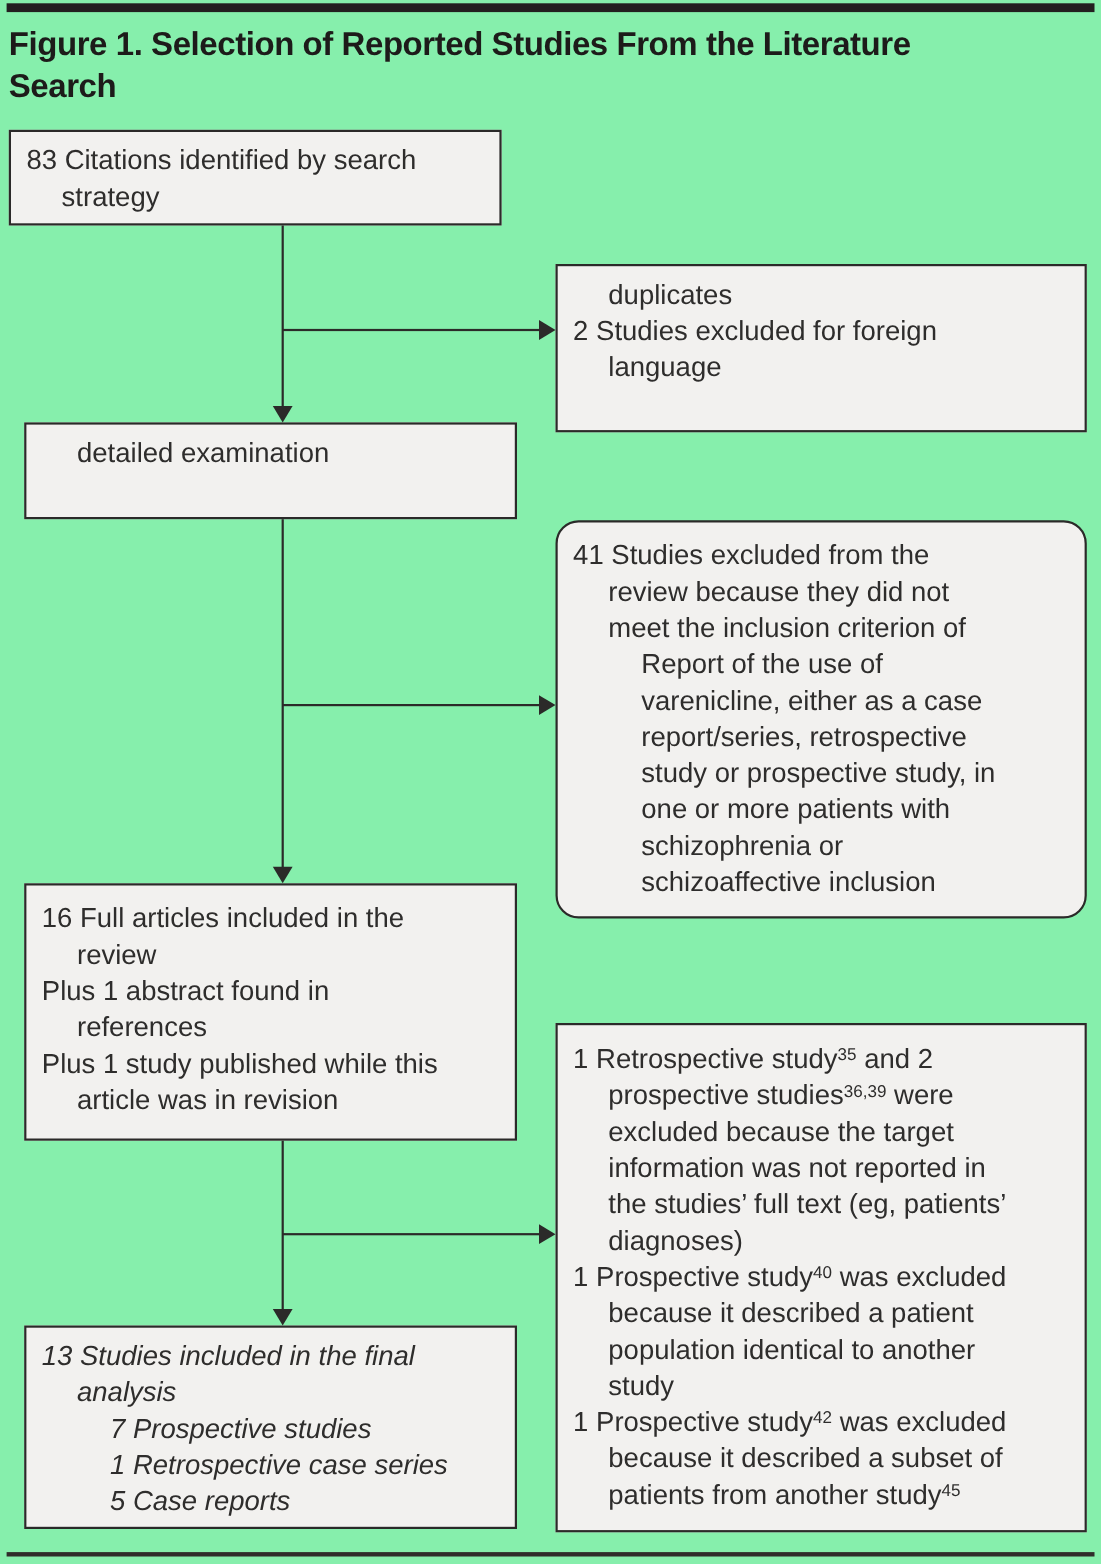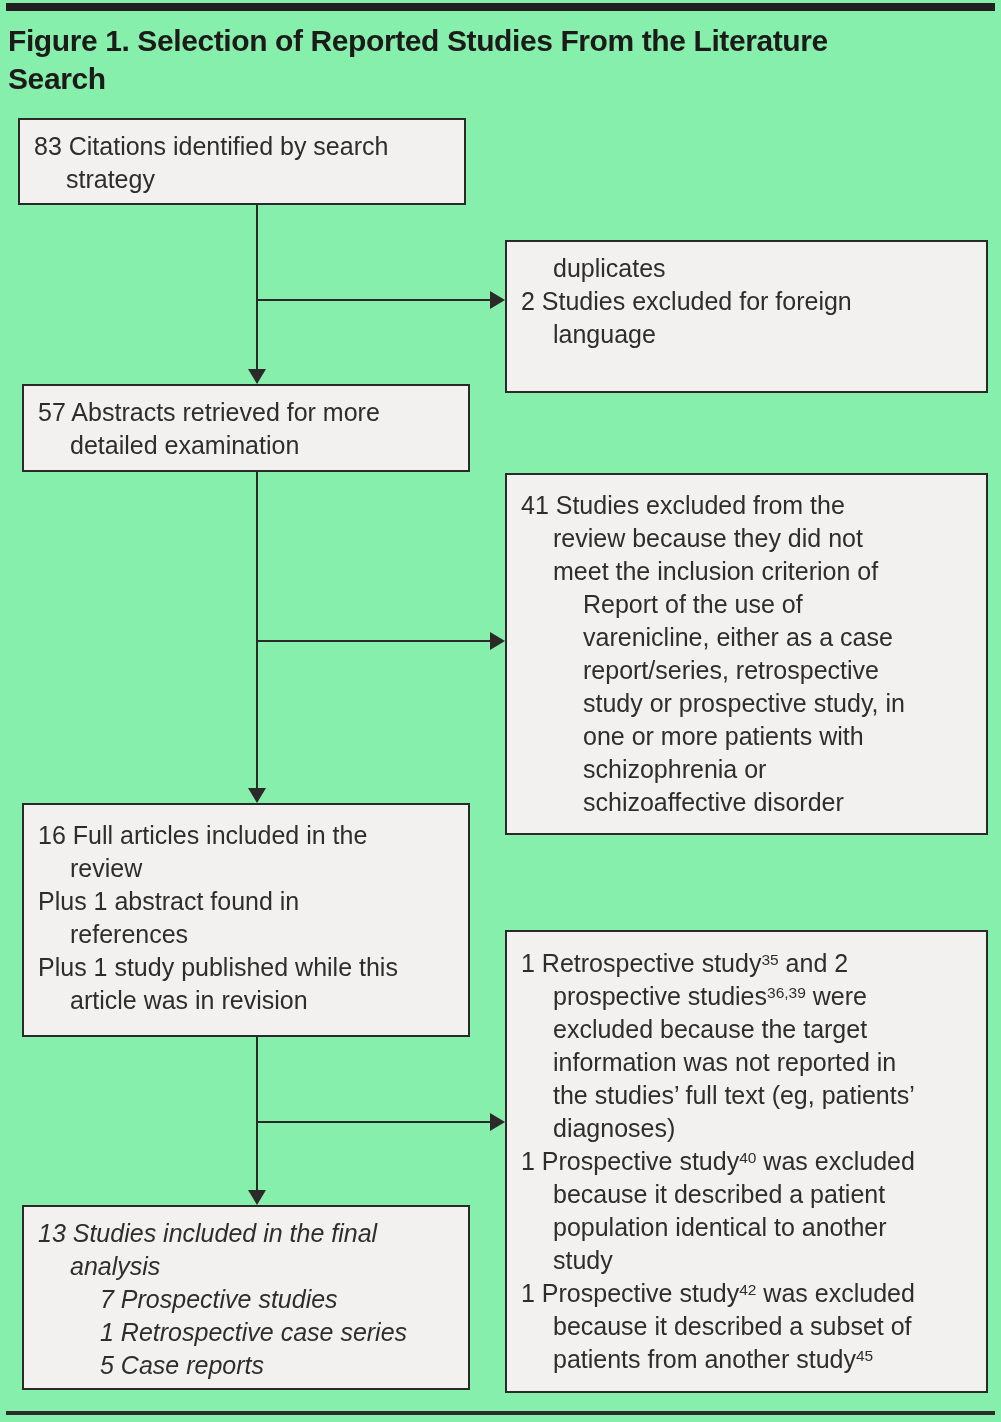--- a/index.html
+++ b/index.html
@@ -41,27 +41,26 @@
 
 <div id="canvas">
 
   <div class="rule" style="left:6px; top:3px; width:989px; height:8px;"></div>
 
   <div>
     <div class="fig-title" style="top:22px;">Figure 1. Selection of Reported Studies From the Literature</div>
     <div class="fig-title" style="top:60px;">Search</div>
   </div>
 
-  <div class="flowbox" style="left:18px; top:118px; width:448px; height:87px;">
+  <div class="flowbox" style="left:8px; top:118px; width:448px; height:87px;">
       <div class="ln i0">83 Citations identified by search</div>
       <div class="ln i1">strategy</div>
     </div>
 
   <div class="flowbox" style="left:22px; top:384px; width:448px; height:88px;">
-      <div class="ln i0">57 Abstracts retrieved for more</div>
       <div class="ln i1">detailed examination</div>
     </div>
 
   <div class="flowbox" style="left:22px; top:803px; width:448px; height:234px; padding-top:14px;">
       <div class="ln i0">16 Full articles included in the</div>
       <div class="ln i1">review</div>
       <div class="ln i0">Plus 1 abstract found in</div>
       <div class="ln i1">references</div>
       <div class="ln i0">Plus 1 study published while this</div>
       <div class="ln i1">article was in revision</div>
@@ -74,31 +73,31 @@
       <div class="ln i2">1 Retrospective case series</div>
       <div class="ln i2">5 Case reports</div>
     </div>
 
   <div class="flowbox" style="left:505px; top:240px; width:483px; height:153px;">
       <div class="ln i1">duplicates</div>
       <div class="ln i0">2 Studies excluded for foreign</div>
       <div class="ln i1">language</div>
     </div>
 
-  <div class="flowbox" style="left:505px; top:473px; width:483px; height:362px; padding-top:14px;">
+  <div class="flowbox" style="left:505px; top:473px; width:483px; height:362px; padding-top:14px;border-radius:21px;">
       <div class="ln i0">41 Studies excluded from the</div>
       <div class="ln i1">review because they did not</div>
       <div class="ln i1">meet the inclusion criterion of</div>
       <div class="ln i2">Report of the use of</div>
       <div class="ln i2">varenicline, either as a case</div>
       <div class="ln i2">report/series, retrospective</div>
       <div class="ln i2">study or prospective study, in</div>
       <div class="ln i2">one or more patients with</div>
       <div class="ln i2">schizophrenia or</div>
-      <div class="ln i2">schizoaffective disorder</div>
+      <div class="ln i2">schizoaffective inclusion</div>
     </div>
 
   <div class="flowbox" style="left:505px; top:930px; width:483px; height:463px; padding-top:15px;">
       <div class="ln i0">1 Retrospective study<sup>35</sup> and 2</div>
       <div class="ln i1">prospective studies<sup>36,39</sup> were</div>
       <div class="ln i1">excluded because the target</div>
       <div class="ln i1">information was not reported in</div>
       <div class="ln i1">the studies’ full text (eg, patients’</div>
       <div class="ln i1">diagnoses)</div>
       <div class="ln i0">1 Prospective study<sup>40</sup> was excluded</div>

